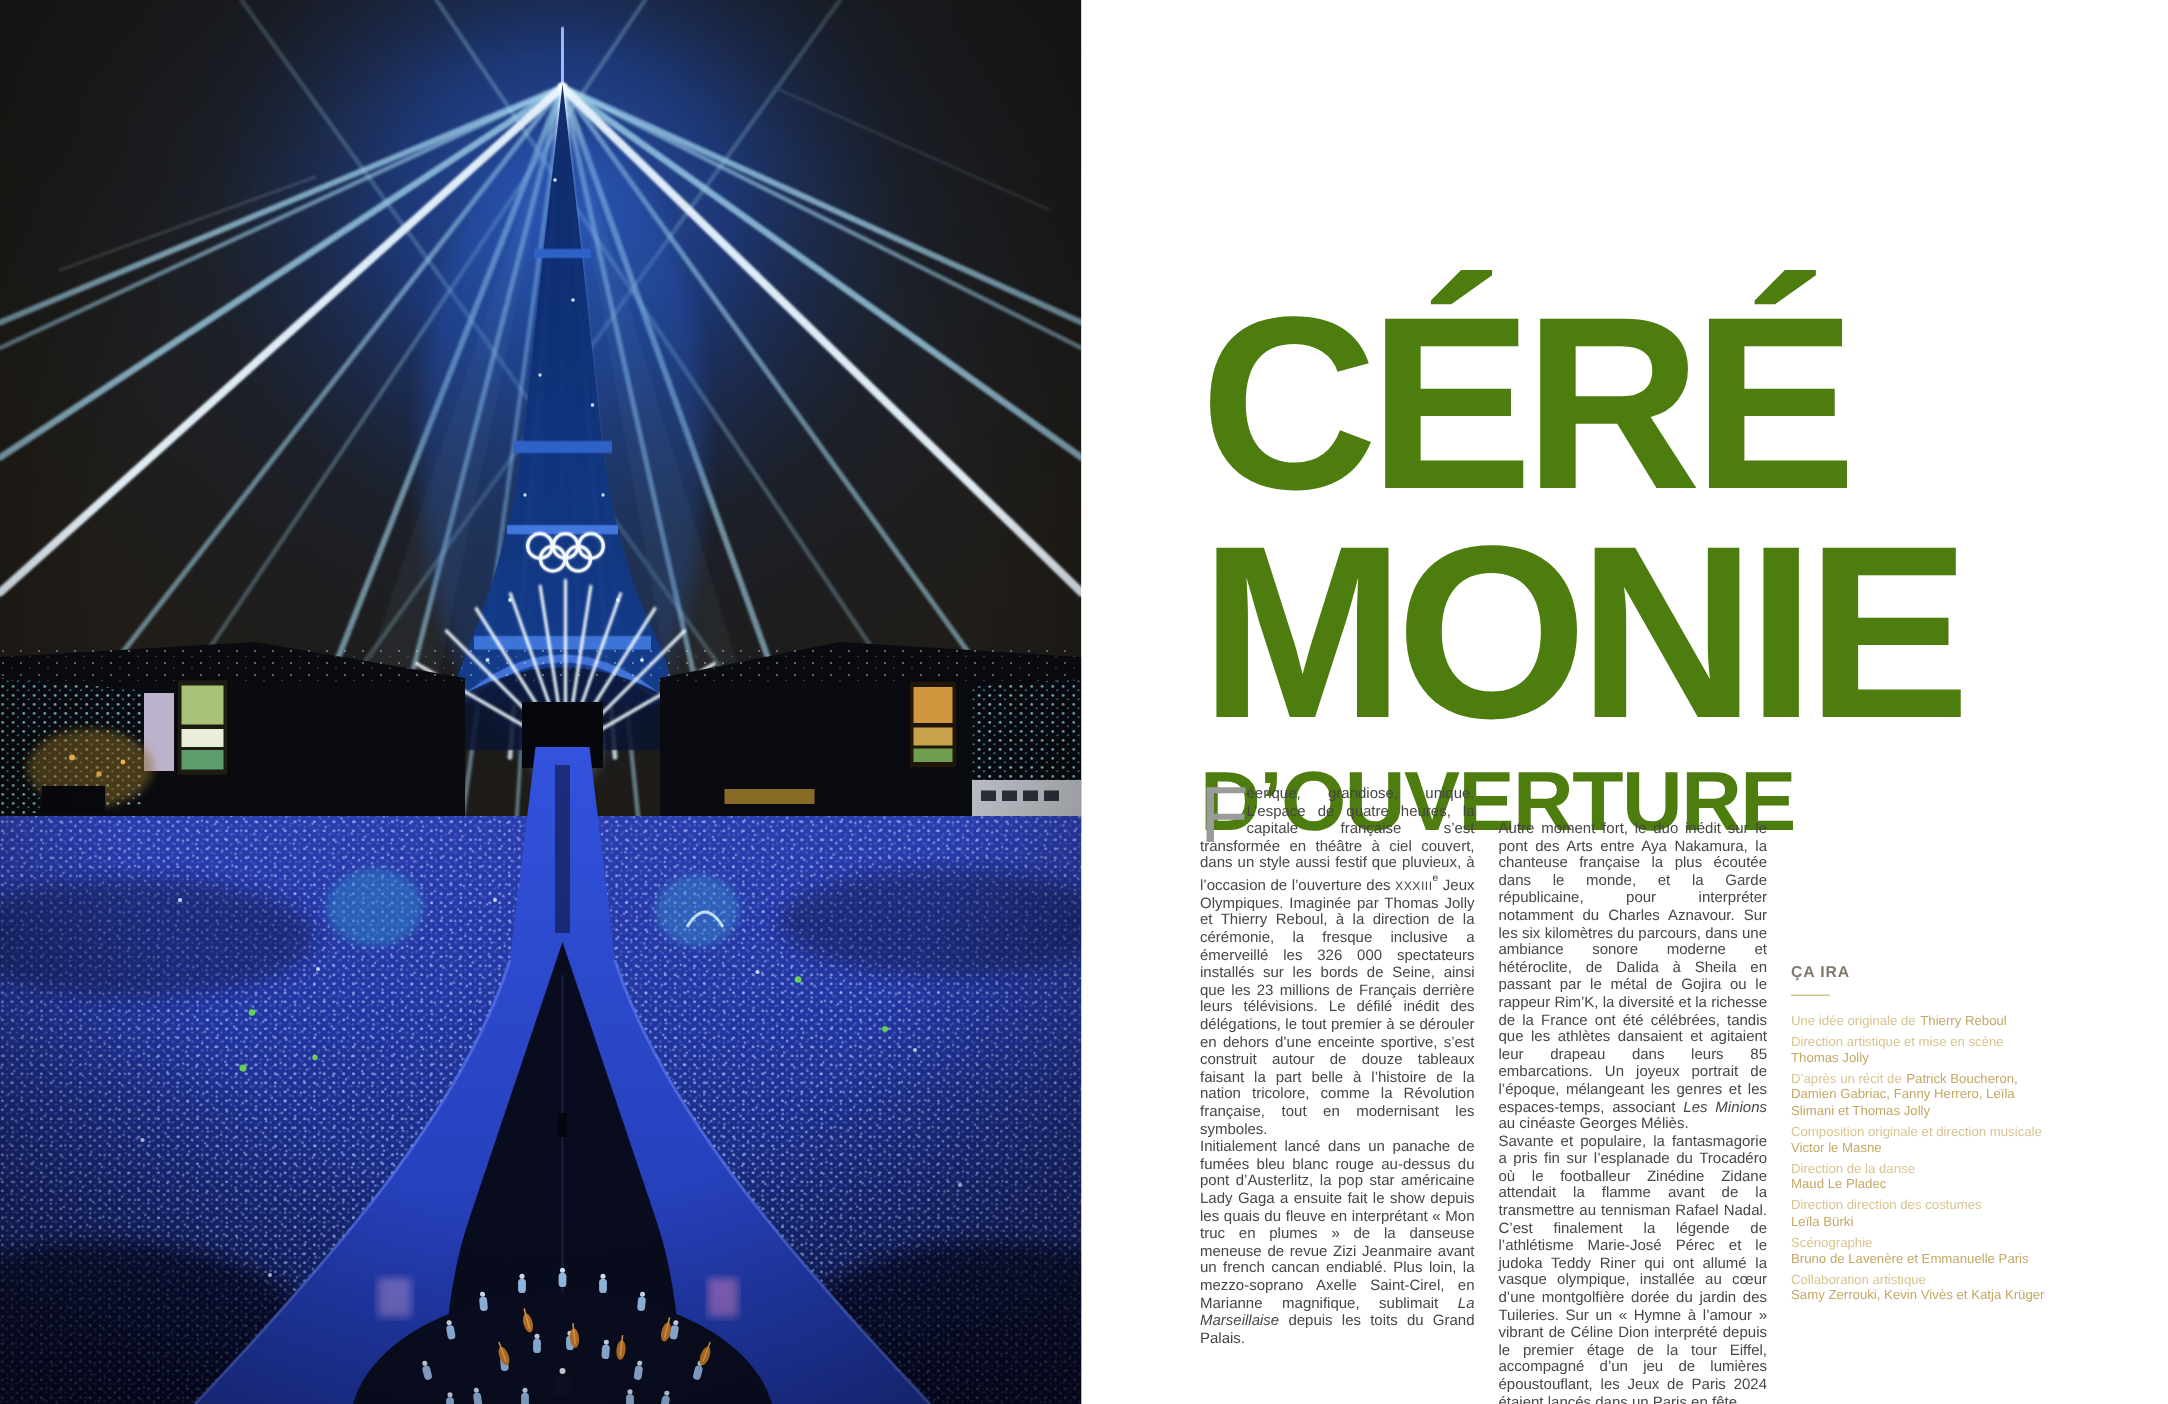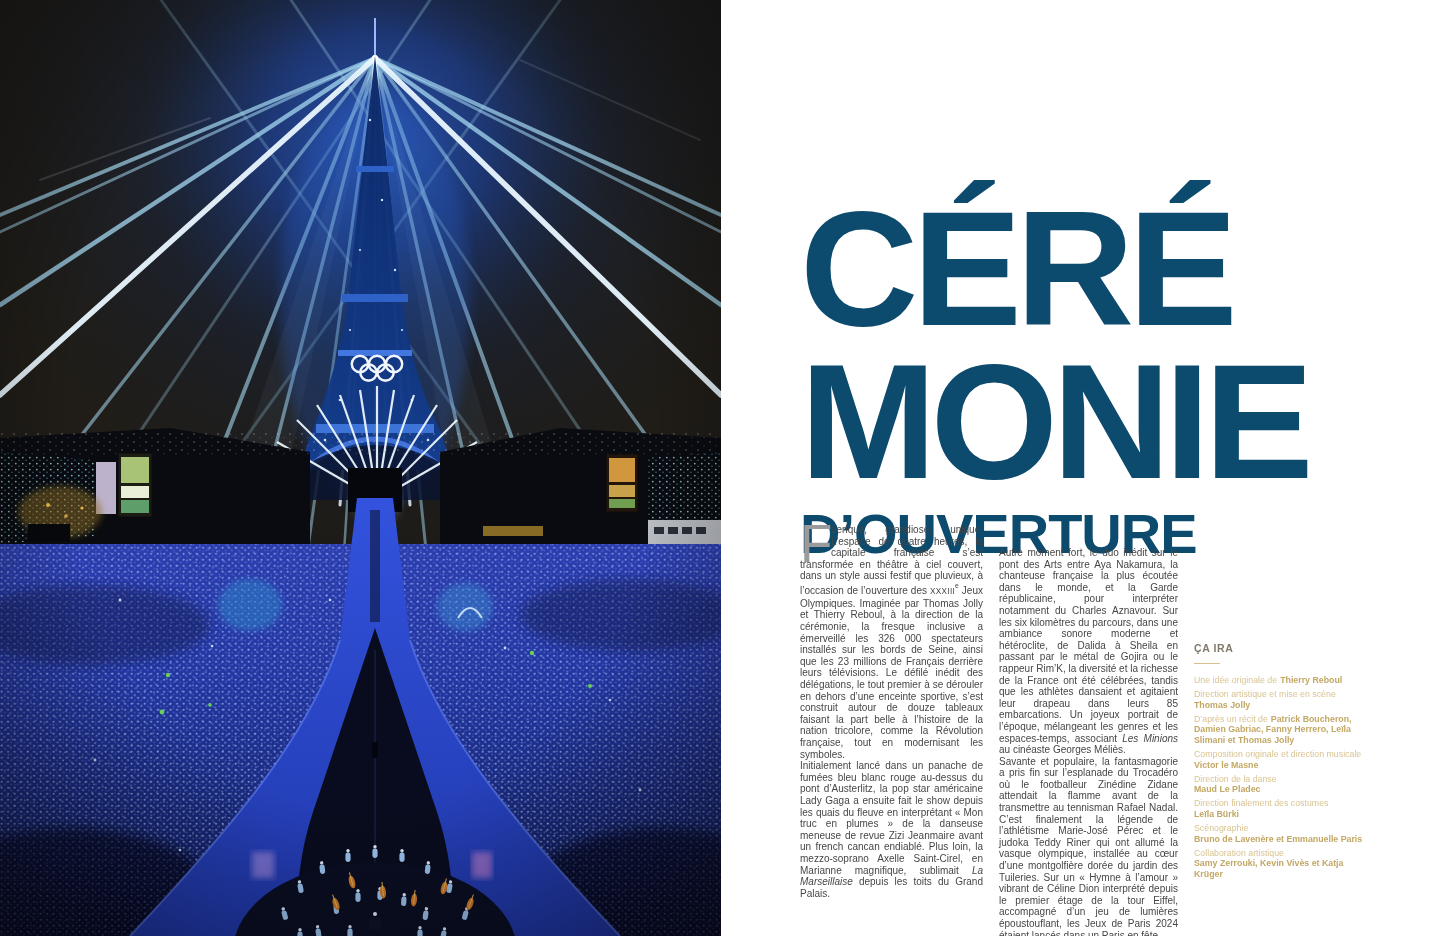--- a/index.html
+++ b/index.html
@@ -3,21 +3,21 @@
 <meta charset="utf-8">
 <style>
   html,body{margin:0;padding:0;background:#ffffff;}
   .spread{position:relative;width:1445px;height:936px;background:#ffffff;overflow:hidden;
           font-family:"Liberation Sans", sans-serif;}
   .page-left{position:absolute;left:0;top:0;width:721px;height:936px;overflow:hidden;}
   .page-left svg{display:block;width:721px;height:936px;}
   .page-right{position:absolute;left:721px;top:0;width:724px;height:936px;background:#fff;}
 
   
-  .title{position:absolute;left:79px;top:82px;color:#0c4a6e;font-weight:700;line-height:153px;
+  .title{position:absolute;left:79px;top:82px;color:#4d7c0f;font-weight:700;line-height:153px;
          font-size:164px;letter-spacing:-6px;white-space:nowrap;}
   .title .t3{display:block;font-size:56px;line-height:56px;letter-spacing:-1px;margin-top:8px;}
 
   
   .article{position:absolute;left:79px;top:524px;display:flex;gap:16px;}
   .col1{width:183px;}
   .col2{width:179px;margin-top:23px;}
   .article p{margin:0;font-size:10px;line-height:11.6px;text-align:justify;color:#464646;
              text-justify:inter-word;}
   .article p + p{margin-top:0;}
@@ -26,21 +26,21 @@
   .sc{font-size:.82em;letter-spacing:.3px;}
   sup{font-size:.68em;position:relative;top:-.35em;}
   i{font-style:italic;}
 
   
   .credits{width:172px;padding-top:118px;}
   .credits h2{margin:0;font-size:10.5px;letter-spacing:.6px;color:#807a6b;font-weight:700;}
   .credits .rule{width:26px;border-top:1px solid #d6c28c;margin:9px 0 11px;}
   .credit{margin:0 0 3.5px;font-size:8.8px;line-height:10.6px;}
   .c-label{color:#d9c491;}
-  .c-names{color:#c3a865;font-weight:700;}
+  .c-names{color:#c3a865;font-weight:400;}
   .credit.stacked .c-names{display:block;}
   .credit.inline .c-names{display:inline;margin-left:3px;}
 
   .page-number{position:absolute;left:628px;top:924px;font-size:9.5px;color:#4d4d4d;margin-top:12px;}
 </style>
 </head>
 <body>
 
 <div class="spread">
 
@@ -360,21 +360,21 @@
 
             <div class="credit stacked">
               <span class="c-label">Composition originale et direction musicale</span><span class="c-names">Victor le Masne</span>
             </div>
 
             <div class="credit stacked">
               <span class="c-label">Direction de la danse</span><span class="c-names">Maud Le Pladec</span>
             </div>
 
             <div class="credit stacked">
-              <span class="c-label">Direction finalement des costumes</span><span class="c-names">Leïla Bürki</span>
+              <span class="c-label">Direction direction des costumes</span><span class="c-names">Leïla Bürki</span>
             </div>
 
             <div class="credit stacked">
               <span class="c-label">Scénographie</span><span class="c-names">Bruno de Lavenère et Emmanuelle Paris</span>
             </div>
 
             <div class="credit stacked">
               <span class="c-label">Collaboration artistique</span><span class="c-names">Samy Zerrouki, Kevin Vivès et Katja Krüger</span>
             </div>
           </div>

